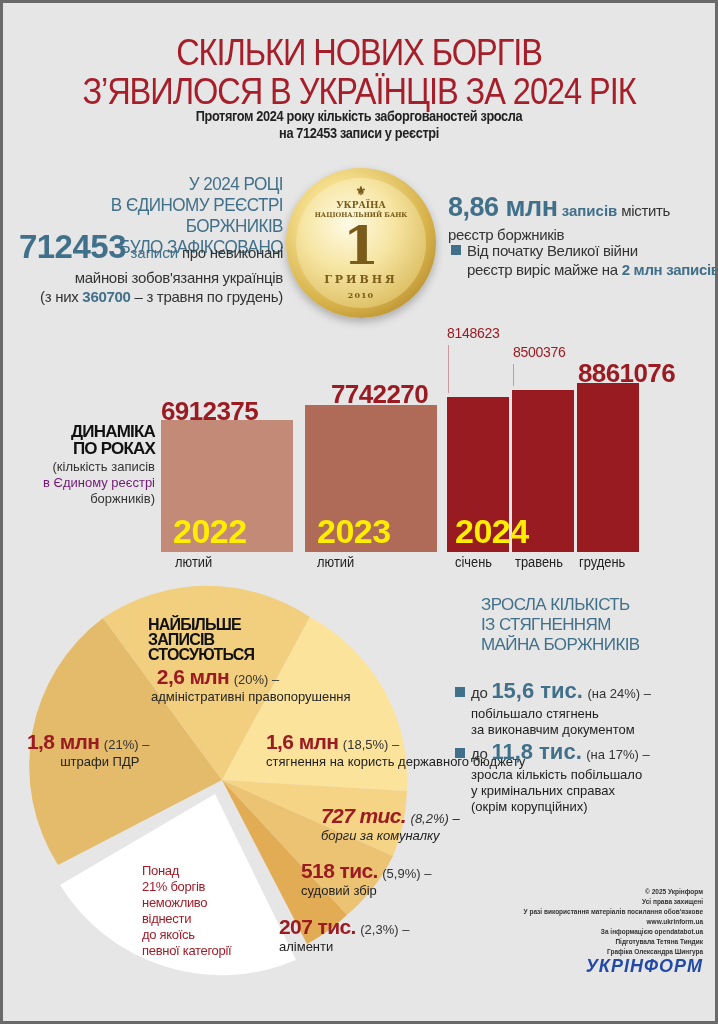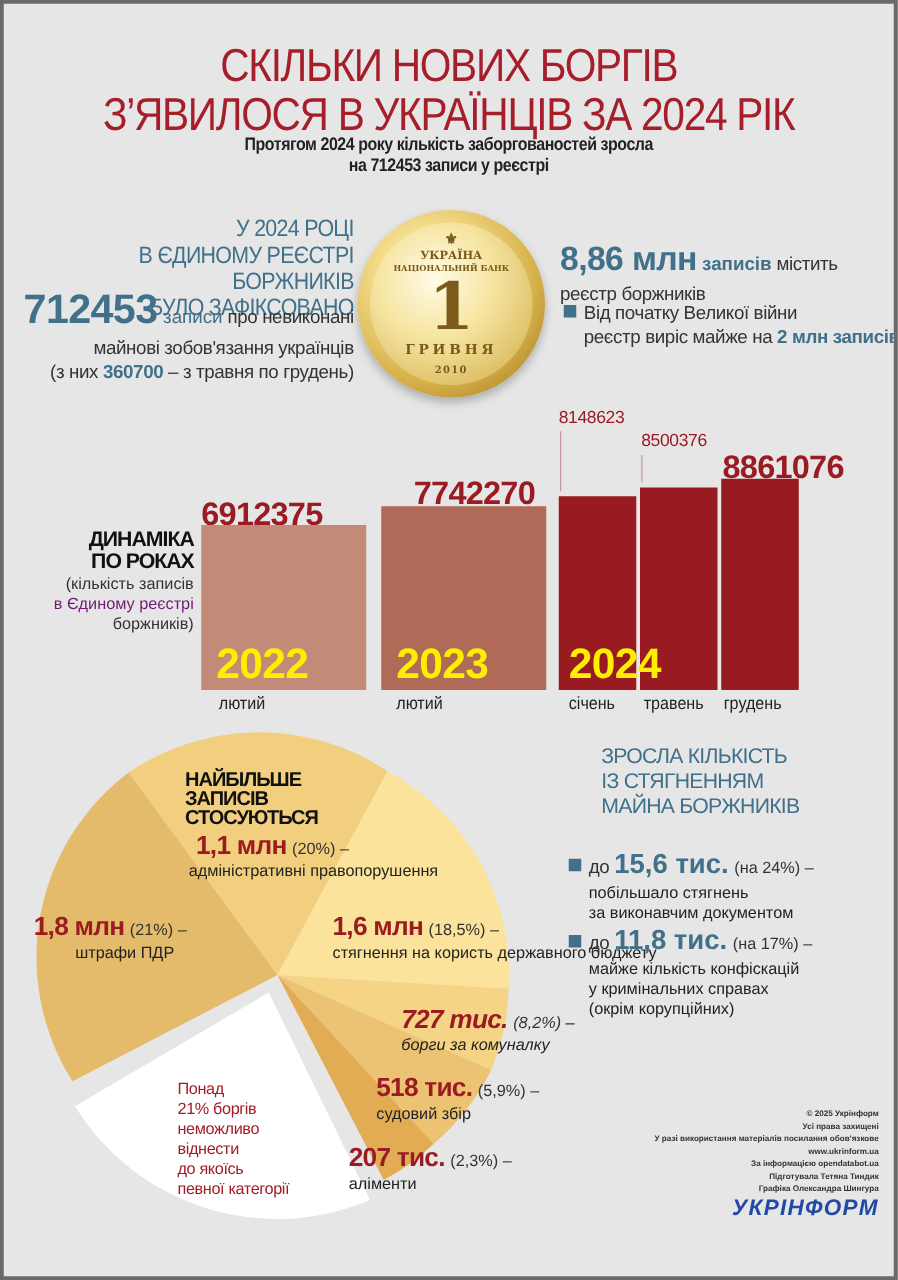--- a/index.html
+++ b/index.html
@@ -148,21 +148,21 @@
     <path d="M212,791 L293,957 A190,190 0 0,1 57,882 Z" fill="#ffffff"></path>
   </svg>
 
   <div class="abs" style="left:145px; top:598px; font-size:16px; font-weight:bold; color:#111; line-height:15px; letter-spacing:-0.8px;margin-top:16px;">
     <div>НАЙБІЛЬШЕ</div>
     <div>ЗАПИСІВ</div>
     <div>СТОСУЮТЬСЯ</div>
   </div>
 
   <div class="abs" style="left:142px; top:662px; text-align:center; white-space:nowrap;">
-    <div><span class="pie-label-big">1,1 млн</span> <span class="pie-pct">(20%) –</span></div>
+    <div><span class="pie-label-big">2,6 млн</span> <span class="pie-pct">(20%) –</span></div>
     <div class="pie-desc" style="width:140px;margin-left:6px;">адміністративні правопорушення</div>
   </div>
 
   <div class="abs" style="left:24px; top:727px; text-align:right; white-space:nowrap;">
     <div><span class="pie-label-big">1,8 млн</span> <span class="pie-pct">(21%) –</span></div>
     <div class="pie-desc" style="padding-right:10px;">штрафи ПДР</div>
   </div>
 
   <div class="abs" style="left:263px; top:727px; white-space:nowrap;">
     <div><span class="pie-label-big">1,6 млн</span> <span class="pie-pct">(18,5%) –</span></div>
@@ -200,21 +200,21 @@
   </div>
 
   <div class="abs" style="left:452px; top:676px; white-space:nowrap;">
     <div style="line-height:24px;"><span class="bullet-sq"></span><span class="para">до </span><span class="teal" style="font-size:22px;font-weight:bold;">15,6 тис.</span> <span class="pie-pct">(на 24%) –</span></div>
     <div class="pie-desc" style="padding-left:16px;">побільшало стягнень</div>
     <div class="pie-desc" style="padding-left:16px;">за виконавчим документом</div>
   </div>
 
   <div class="abs" style="left:452px; top:737px; white-space:nowrap;">
     <div style="line-height:24px;"><span class="bullet-sq"></span><span class="para">до </span><span class="teal" style="font-size:22px;font-weight:bold;">11,8 тис.</span> <span class="pie-pct">(на 17%) –</span></div>
-    <div class="pie-desc" style="padding-left:16px;">майже кількість конфіскацій</div>
+    <div class="pie-desc" style="padding-left:16px;">зросла кількість побільшало</div>
     <div class="pie-desc" style="padding-left:16px;">у кримінальних справах</div>
     <div class="pie-desc" style="padding-left:16px;">(окрім корупційних)</div>
   </div>
 
   <div class="abs credits" style="top:884px;">
     <div>© 2025 Укрінформ</div>
     <div>Усі права захищені</div>
     <div>У разі використання матеріалів посилання обов'язкове</div>
     <div>www.ukrinform.ua</div>
     <div>За інформацією opendatabot.ua</div>

